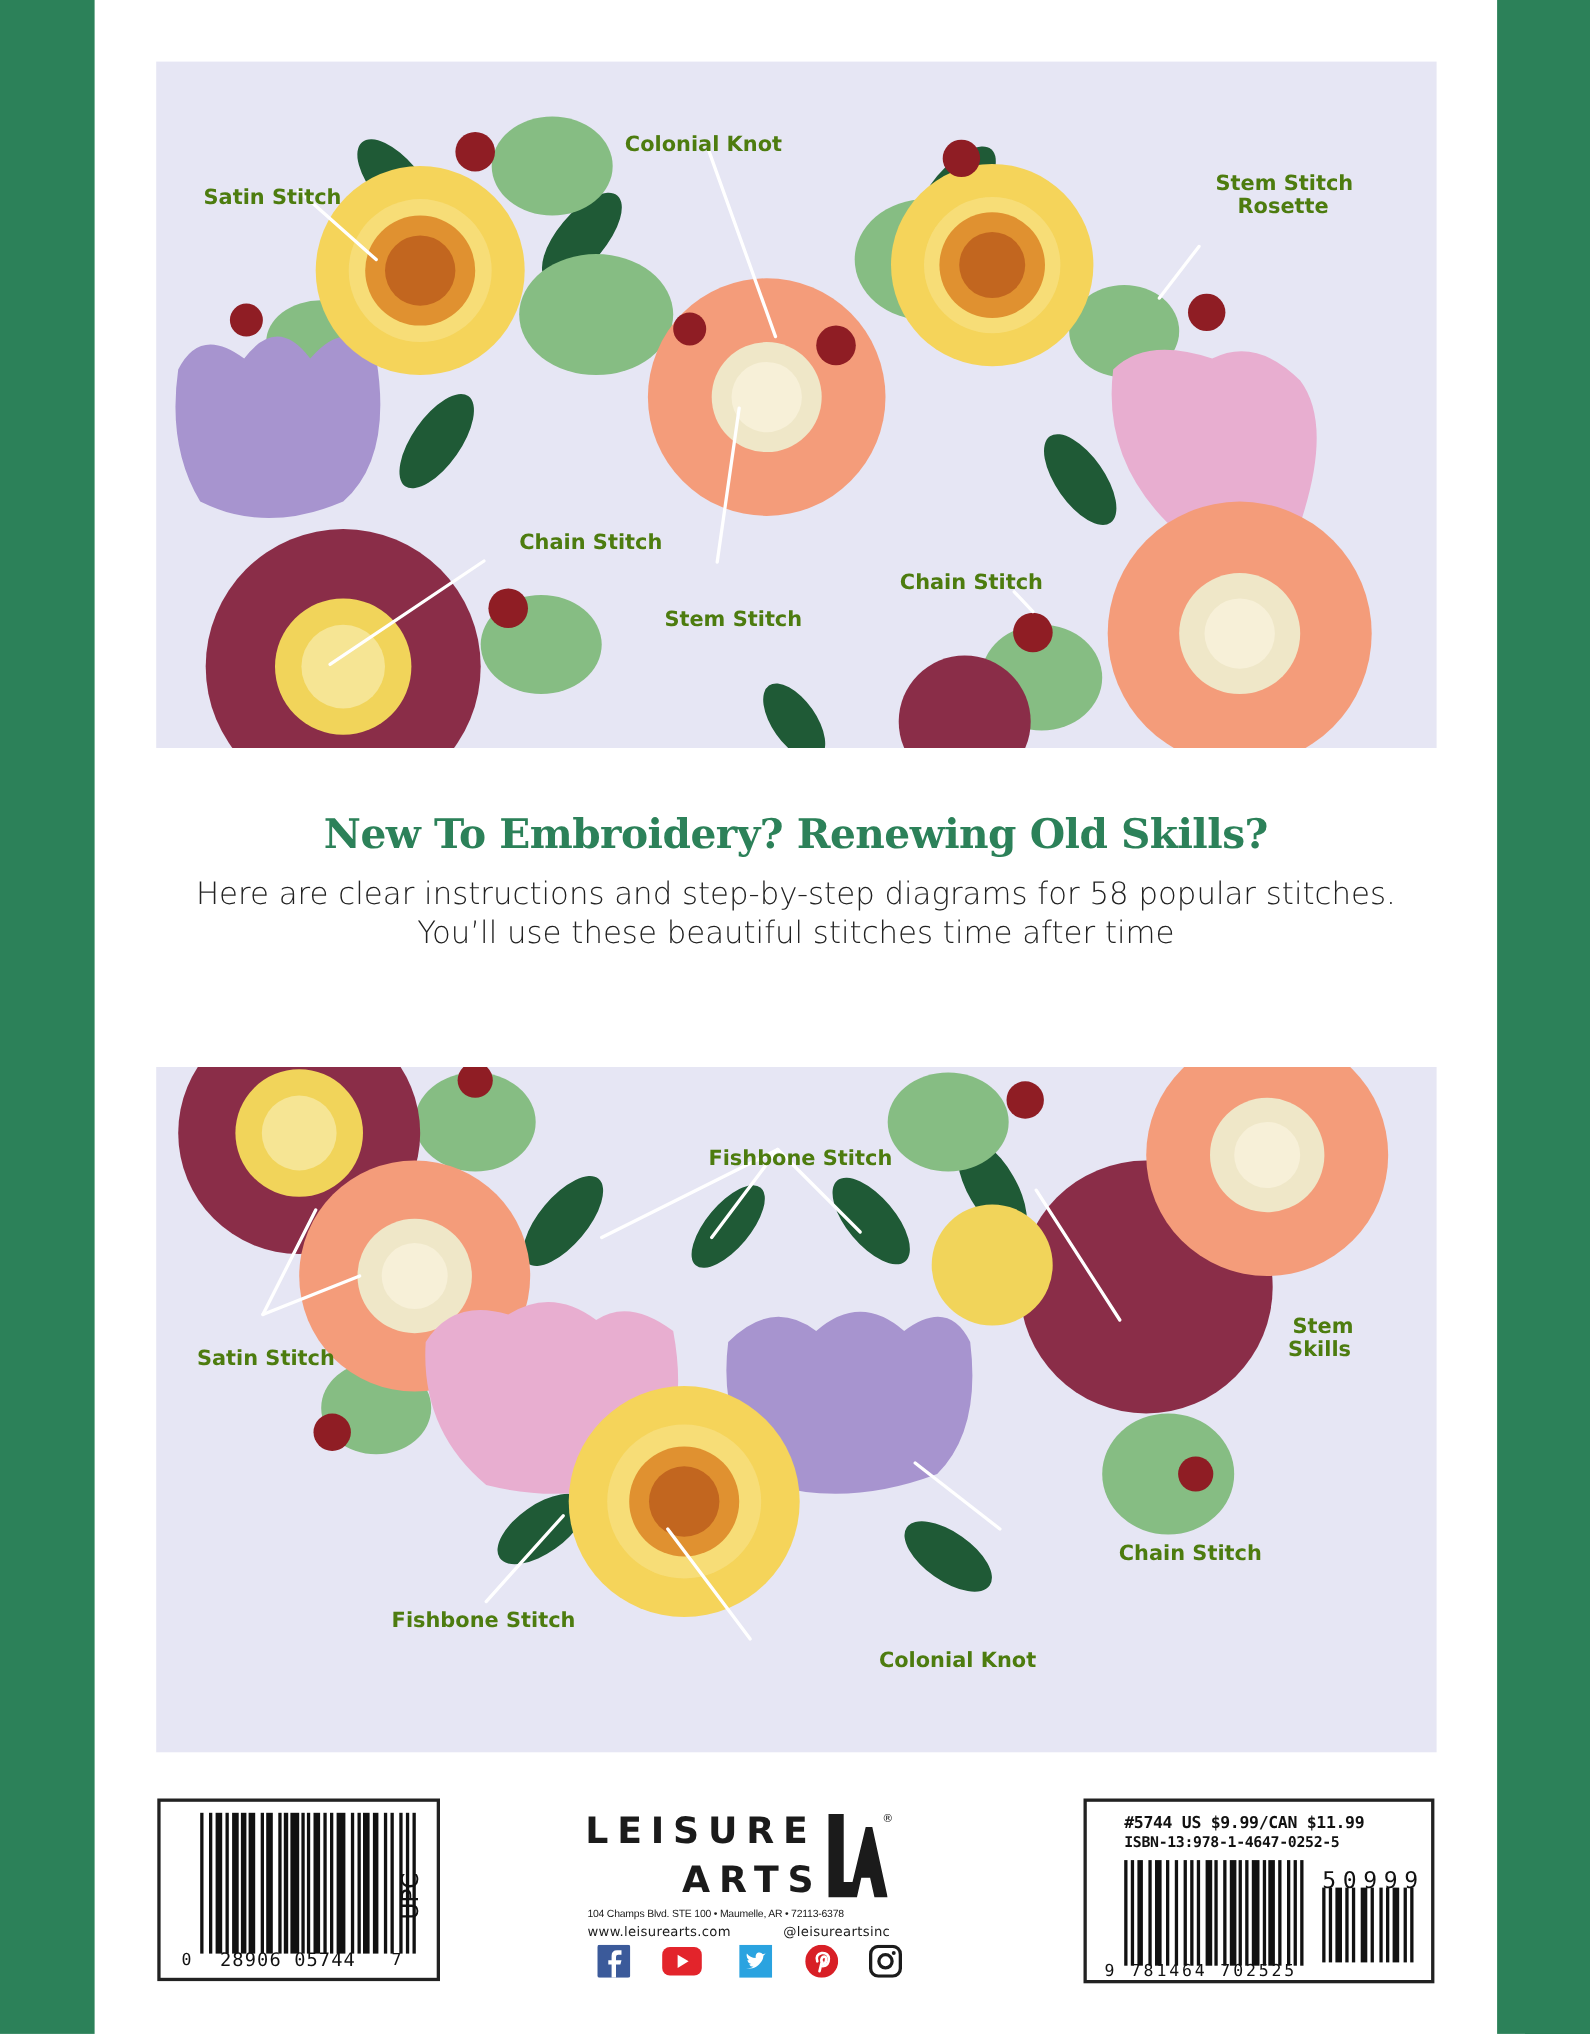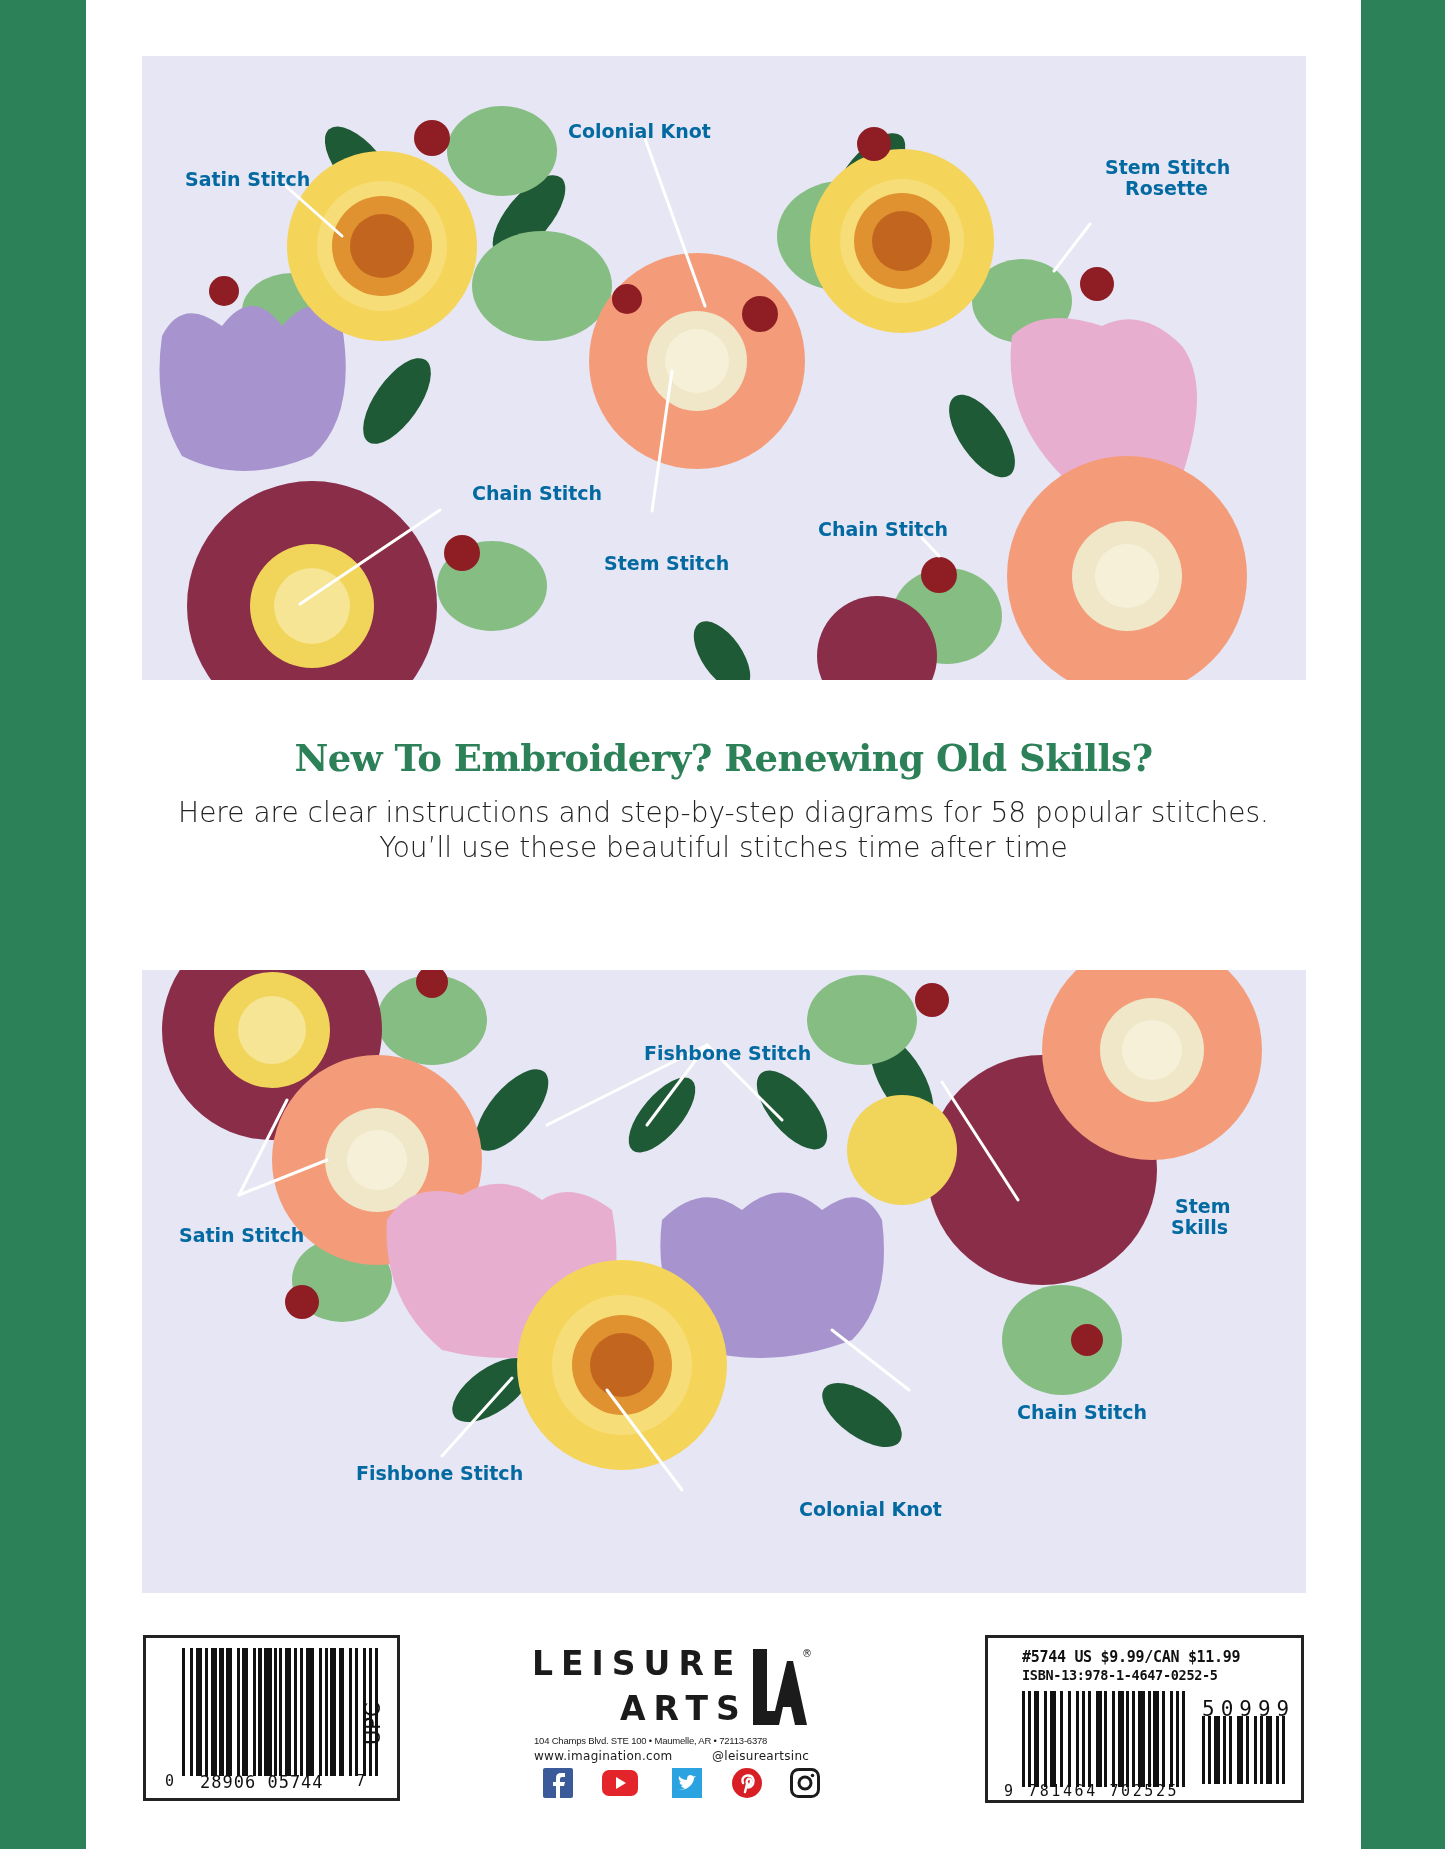--- a/index.html
+++ b/index.html
@@ -19,21 +19,21 @@
   }
   .photo-top { top: 56px; height: 624px; }
   .photo-bottom { top: 970px; height: 623px; }
   .photo-panel svg.art { position: absolute; left: 0; top: 0; }
 
   .label {
     position: absolute;
     font-family: "DejaVu Sans", sans-serif;
     font-weight: bold;
     font-size: 19px;
-    color: #0369a1;
+    color: #4d7c0f;
     white-space: nowrap;
     line-height: 22px;
     text-align: center;
   }
 
   .headline {
     position: absolute; left: 86px; width: 1275px; top: 736px;
     text-align: center;
     font-family: "DejaVu Serif", serif;
     font-weight: bold;
@@ -303,21 +303,21 @@
   <div class="upc-vert" style="left:215px; top:107px;">UPC</div>
 </div>
 
 <div class="logo-word logo-leisure">LEISURE</div>
 <div class="logo-word logo-arts">ARTS</div>
 <svg class="la-mark" width="54" height="76" viewBox="0 0 54 76">
   <path d="M0 0 H14 V62 H22 L34 12 H40 L54 76 H42 L38 58 H30 L26 76 H0 Z" fill="#1b1b1b"></path>
 </svg>
 <div class="reg">®</div>
 <div class="address">104 Champs Blvd. STE 100  •  Maumelle, AR  •  72113-6378</div>
-<div class="web">www.imagination.com</div>
+<div class="web">www.leisurearts.com</div>
 <div class="handle">@leisureartsinc</div>
 
 <svg class="social" style="left:543px;" viewBox="0 0 30 30">
   <rect width="30" height="30" rx="2" fill="#3b5a9a"></rect>
   <path d="M17 30 V18 H21 L22 14 H17 V11 Q17 9 19 9 H22 V5 H18 Q13 5 13 10 V14 H10 V18 H13 V30Z" fill="#fff"></path>
 </svg>
 <svg class="social" style="left:601px; width:38px;" viewBox="0 0 38 30">
   <rect x="1" y="2" width="36" height="26" rx="7" fill="#e3242b"></rect>
   <path d="M15 9 L25 15 L15 21Z" fill="#fff"></path>
 </svg>

